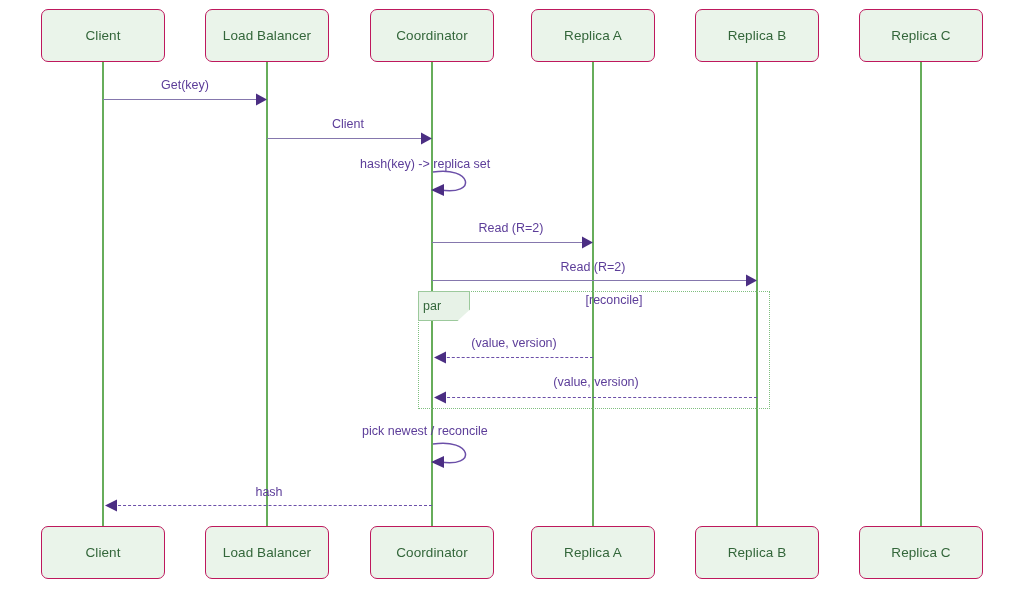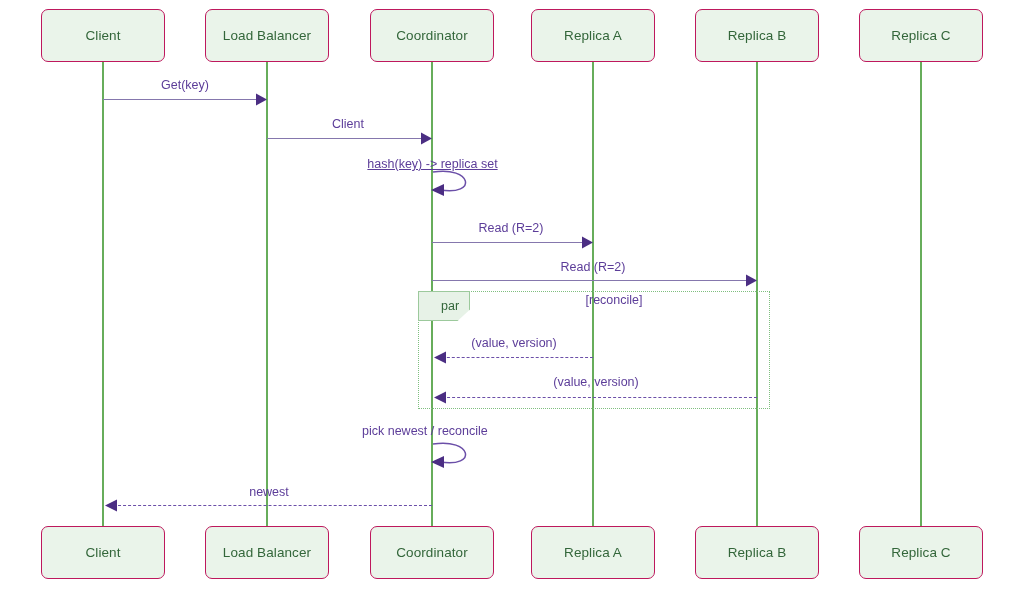--- a/index.html
+++ b/index.html
@@ -21,21 +21,21 @@
     white-space:nowrap;text-align:center;
   }
   .frag{
     position:absolute;box-sizing:border-box;
     border:1.6px dotted #7FBF7F;background:transparent;
   }
   .frag-tag{
     position:absolute;box-sizing:border-box;
     background:#E7F2E7;border:1px solid #9CC99C;
     color:#33663A;font-size:12.5px;
-    display:flex;align-items:center;padding-left:22px;
+    display:flex;align-items:center;padding-left:4px;
     border-bottom-right-radius:0;
     clip-path:polygon(0 0,100% 0,100% 62%,76% 100%,0 100%);
   }
   .arrowline{position:absolute;height:0;border-top:1.5px solid #8577AD;}
   .arrowline.dashed{border-top:1.5px dashed #6B4FA8;}
   svg.ov{position:absolute;left:0;top:0;width:1024px;height:613px;overflow:visible;pointer-events:none;}
 </style>
 </head>
 <body>
 
@@ -73,27 +73,27 @@
 
     <path d="M433,172 C472,166 478,196 440,190" fill="none" stroke="#6B4FA8" stroke-width="1.5"></path>
     <polygon points="431,190 444,184 444,196" fill="#4B2E83"></polygon>
 
     <path d="M433,444 C472,438 478,468 440,462" fill="none" stroke="#6B4FA8" stroke-width="1.5"></path>
     <polygon points="431,462 444,456 444,468" fill="#4B2E83"></polygon>
   </svg>
 
   <div class="msg-label" style="left:105px;top:78px;width:160px;">Get(key)</div>
   <div class="msg-label" style="left:268px;top:117px;width:160px;">Client</div>
-  <div class="msg-label" style="left:360px;top:157px;width:145px;text-align:center;text-decoration:underline;">hash(key) -&gt; replica set</div>
+  <div class="msg-label" style="left:360px;top:157px;width:145px;text-align:left;">hash(key) -&gt; replica set</div>
   <div class="msg-label" style="left:433px;top:221px;width:156px;">Read (R=2)</div>
   <div class="msg-label" style="left:433px;top:260px;width:320px;">Read (R=2)</div>
   <div class="msg-label" style="left:436px;top:336px;width:156px;">(value, version)</div>
   <div class="msg-label" style="left:436px;top:375px;width:320px;">(value, version)</div>
   <div class="msg-label" style="left:362px;top:424px;width:140px;text-align:left;">pick newest / reconcile</div>
-  <div class="msg-label" style="left:108px;top:485px;width:322px;">newest</div>
+  <div class="msg-label" style="left:108px;top:485px;width:322px;">hash</div>
 
   <div class="pbox" style="left:41px;top:9px;width:124px;height:53px;">
     <span>Client</span>
     </div>
   <div class="pbox" style="left:205px;top:9px;width:124px;height:53px;">
     <span>Load Balancer</span>
     </div>
   <div class="pbox" style="left:370px;top:9px;width:124px;height:53px;">
     <span>Coordinator</span>
     </div>

